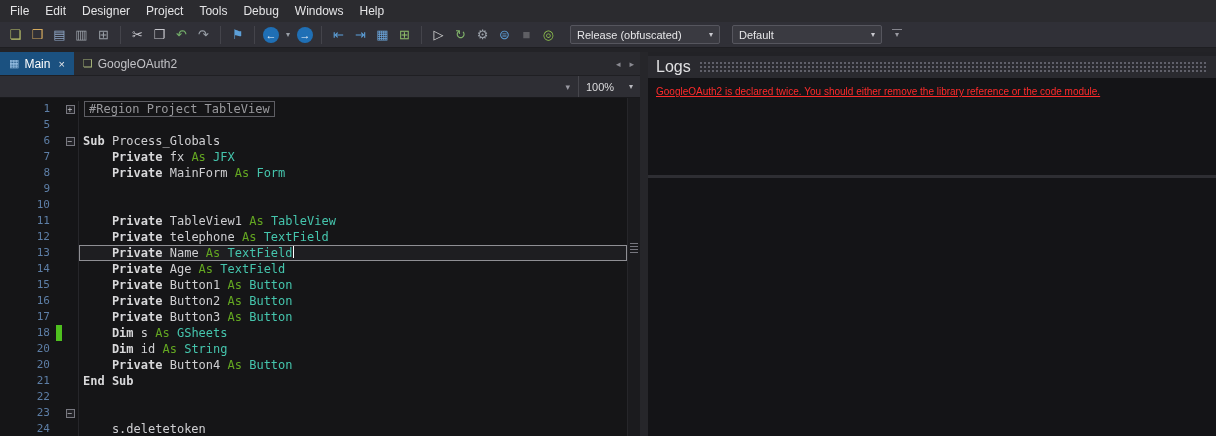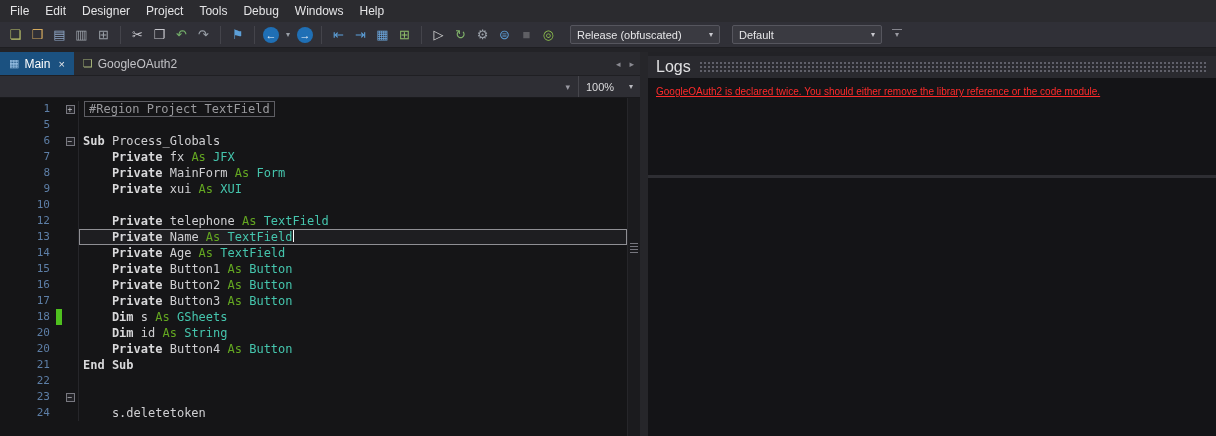--- a/index.html
+++ b/index.html
@@ -169,21 +169,21 @@
       </div>
 
       <div class="codearea">
         <div class="lines" id="code-lines">
             <div class="row">
               <span class="ln">1</span>
               <span class="chg"></span>
               <span class="fold">
                 <span class="foldbox">+</span>
               </span>
-              <span class="codecell"><span class="tk-rg">#Region Project TextField</span></span>
+              <span class="codecell"><span class="tk-rg">#Region Project TableView</span></span>
             </div>
             <div class="row">
               <span class="ln">5</span>
               <span class="chg"></span>
               <span class="fold"></span>
               <span class="codecell"></span>
             </div>
             <div class="row">
               <span class="ln">6</span>
               <span class="chg"></span>
@@ -201,27 +201,32 @@
             <div class="row">
               <span class="ln">8</span>
               <span class="chg"></span>
               <span class="fold"></span>
               <span class="codecell"><span class="tk-kw">    Private </span><span class="tk-pl">MainForm </span><span class="tk-as">As </span><span class="tk-ty">Form</span></span>
             </div>
             <div class="row">
               <span class="ln">9</span>
               <span class="chg"></span>
               <span class="fold"></span>
-              <span class="codecell"><span class="tk-kw">    Private </span><span class="tk-pl">xui </span><span class="tk-as">As </span><span class="tk-ty">XUI</span></span>
             </div>
             <div class="row">
               <span class="ln">10</span>
               <span class="chg"></span>
               <span class="fold"></span>
               <span class="codecell"></span>
+            </div>
+            <div class="row">
+              <span class="ln">11</span>
+              <span class="chg"></span>
+              <span class="fold"></span>
+              <span class="codecell"><span class="tk-kw">    Private </span><span class="tk-pl">TableView1 </span><span class="tk-as">As </span><span class="tk-ty">TableView</span></span>
             </div>
             <div class="row">
               <span class="ln">12</span>
               <span class="chg"></span>
               <span class="fold"></span>
               <span class="codecell"><span class="tk-kw">    Private </span><span class="tk-pl">telephone </span><span class="tk-as">As </span><span class="tk-ty">TextField</span></span>
             </div>
             <div class="row">
               <span class="ln">13</span>
               <span class="chg"></span>

